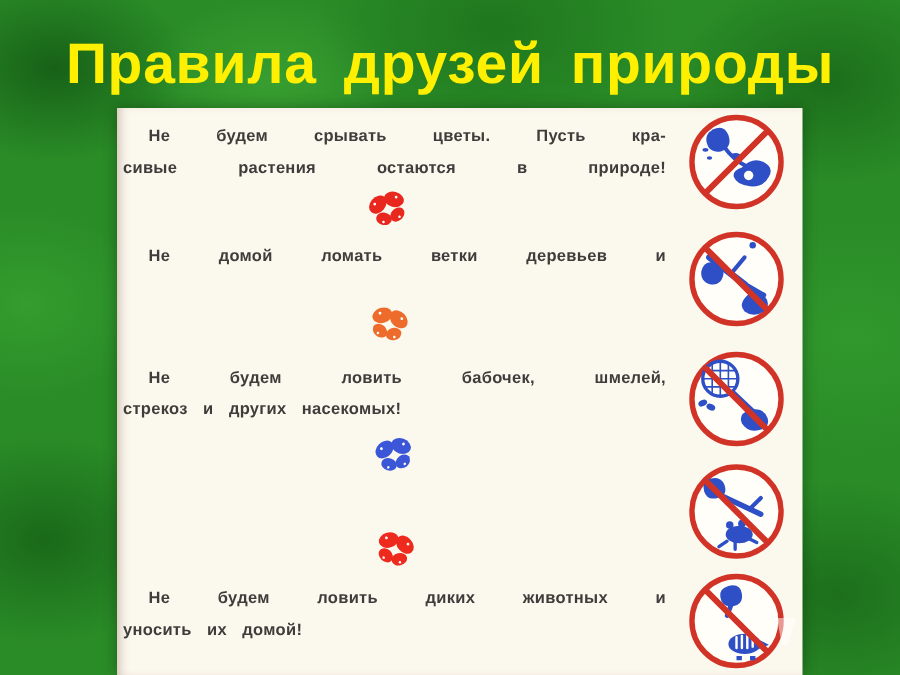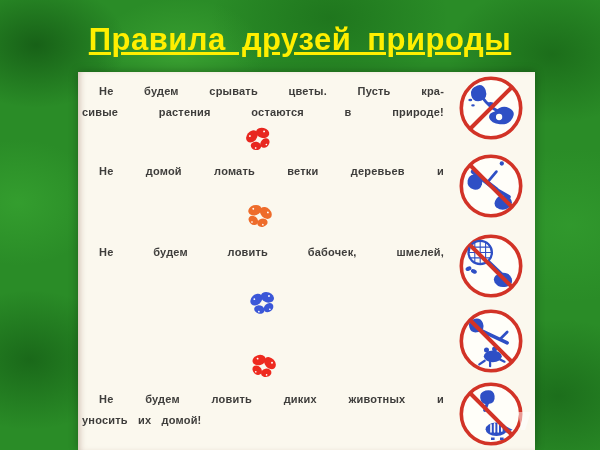--- a/index.html
+++ b/index.html
@@ -13,22 +13,22 @@
       radial-gradient(120px 80px at 30% 12%, rgba(90,200,70,.30), transparent 70%),
       radial-gradient(150px 100px at 92% 12%, rgba(14,80,14,.5), transparent 70%),
       radial-gradient(120px 90px at 3% 45%, rgba(70,190,60,.35), transparent 70%),
       radial-gradient(140px 100px at 5% 80%, rgba(10,70,12,.5), transparent 70%),
       radial-gradient(150px 110px at 95% 50%, rgba(60,175,55,.35), transparent 70%),
       radial-gradient(160px 110px at 93% 88%, rgba(12,75,14,.45), transparent 70%),
       radial-gradient(110px 80px at 70% 96%, rgba(80,195,65,.3), transparent 70%);
   }
   .title{
     position:absolute;left:0;top:22px;width:100%;
-    text-align:center;font-size:31px;font-weight:bold;
-    color:var(--title-color,#ffef00);word-spacing:7px;letter-spacing:.5px;text-decoration:underline;
+    text-align:center;font-size:38px;font-weight:bold;
+    color:var(--title-color,#ffef00);word-spacing:7px;letter-spacing:.5px;
   }
   .panel{
     position:absolute;left:78px;top:72px;width:457px;height:378px;
     background:var(--panel-bg,#fbf8ee);
     box-shadow:0 0 9px rgba(0,0,0,.3), inset 5px 0 7px -4px rgba(140,95,80,.45);
   }
   .rule{position:absolute;left:4px;width:362px;color:var(--text-color,#3e3d3b);
     font-size:11px;font-weight:bold;line-height:20.5px;letter-spacing:.2px;}
   .line{text-align:justify;text-align-last:justify;}
   .line.left{text-align:left;text-align-last:left;}
@@ -61,20 +61,21 @@
     <div class="line indent">Не будем срывать цветы. Пусть кра-</div>
     <div class="line">сивые растения остаются в природе!</div>
   </div>
 
   <div class="rule" style="top:89px">
     <div class="line indent">Не домой ломать ветки деревьев и</div>
   </div>
 
   <div class="rule" style="top:170px">
     <div class="line indent">Не будем ловить бабочек, шмелей,</div>
+    <div class="line left sp">стрекоз и других насекомых!</div>
   </div>
 
 
   <div class="rule" style="top:317px">
     <div class="line indent">Не будем ловить диких животных и</div>
     <div class="line left sp">уносить их домой!</div>
   </div>
 
   <svg class="butterfly" style="left:166px;top:53px" viewBox="0 0 32 32" fill="#e8271f">
     <g transform="rotate(-18 16 16)">

